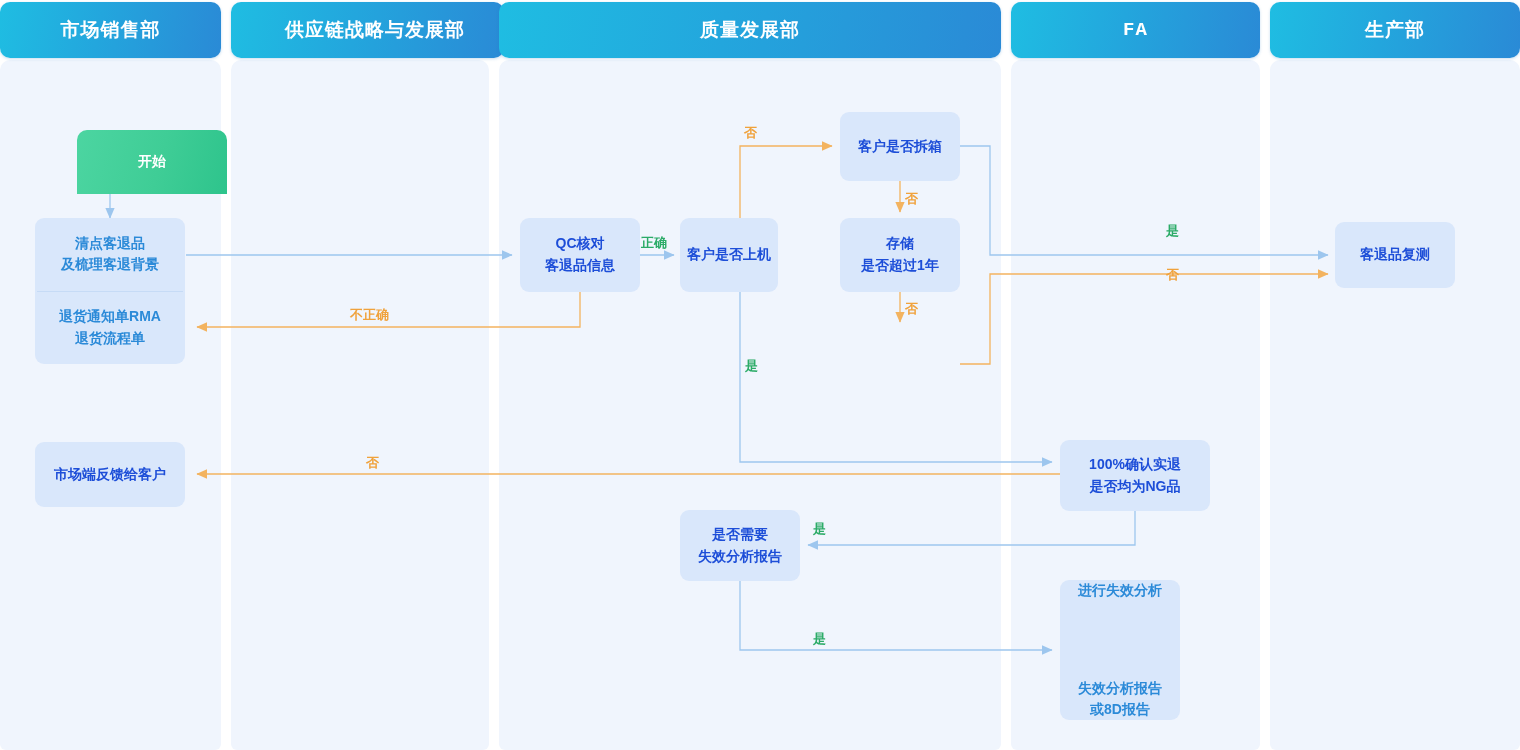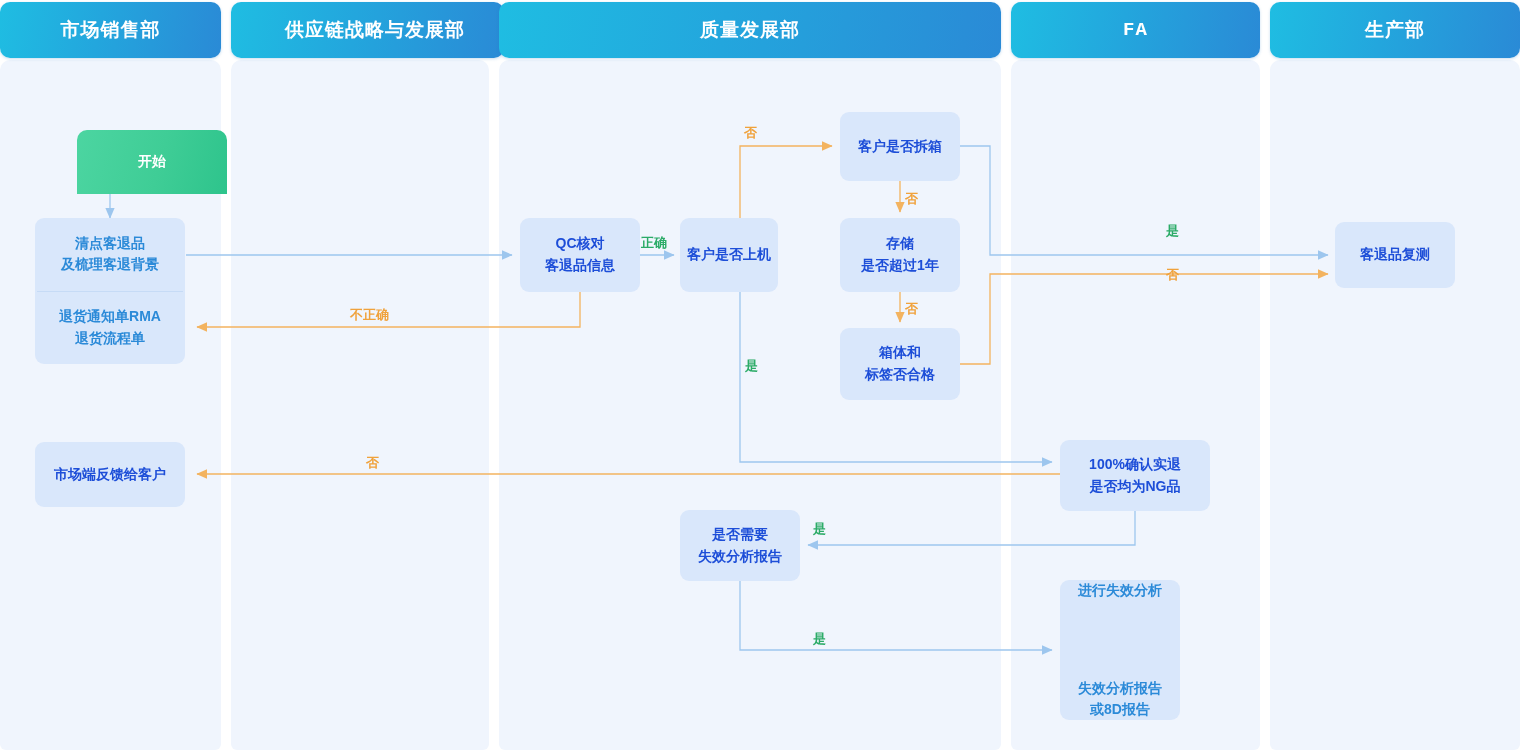--- a/index.html
+++ b/index.html
@@ -144,24 +144,20 @@
 
   <div class="node" style="left:840px;top:112px;width:120px;height:69px;">
     <span class="ln">客户是否拆箱</span>
   </div>
 
   <div class="node" style="left:840px;top:218px;width:120px;height:74px;">
     <span class="ln">存储</span>
     <span class="ln">是否超过1年</span>
   </div>
 
-  <div class="node" style="left:840px;top:328px;width:120px;height:72px;">
-    <span class="ln">箱体和</span>
-    <span class="ln">标签否合格</span>
-  </div>
 
   <div class="node" style="left:680px;top:510px;width:120px;height:71px;">
     <span class="ln">是否需要</span>
     <span class="ln">失效分析报告</span>
   </div>
 
   <div class="node" style="left:1060px;top:440px;width:150px;height:71px;">
     <span class="ln">100%确认实退</span>
     <span class="ln">是否均为NG品</span>
   </div>

